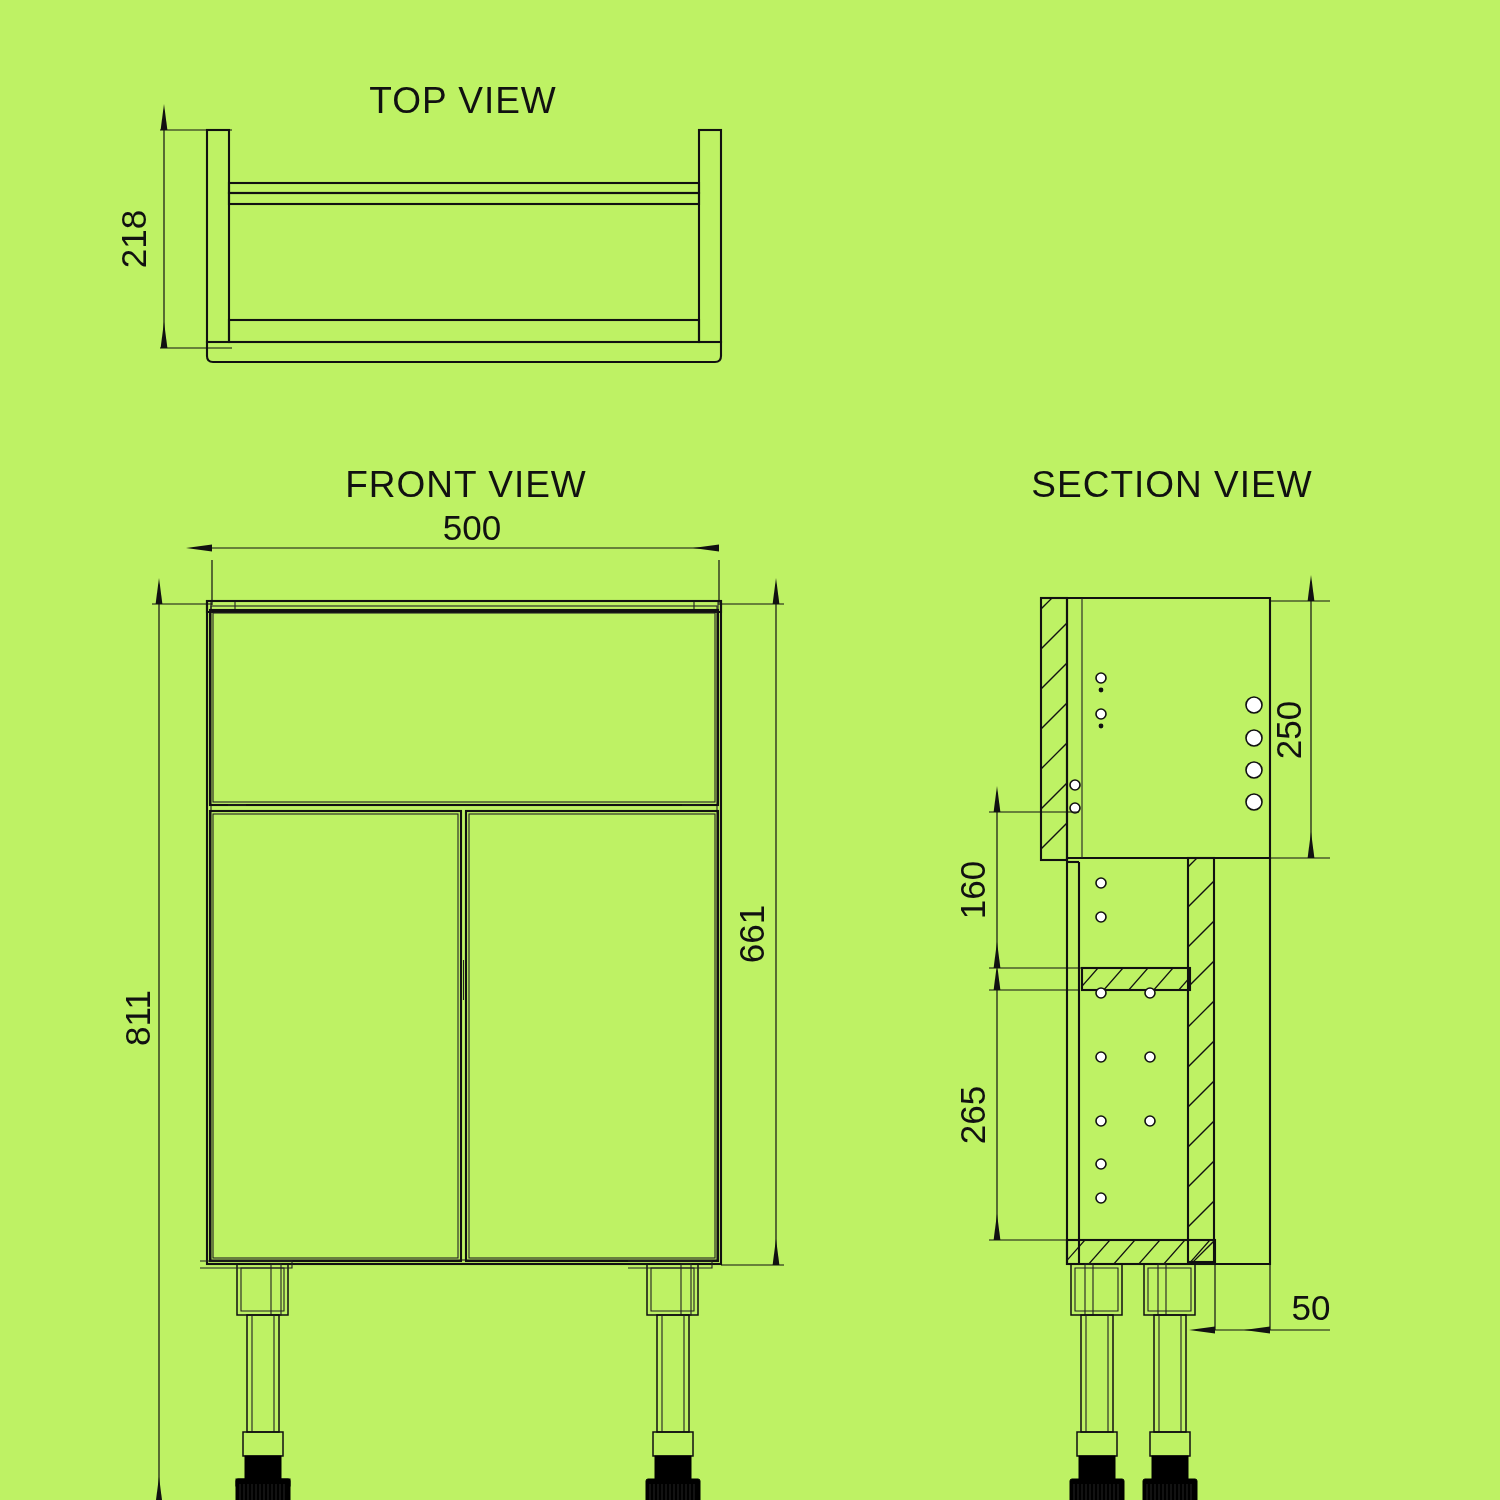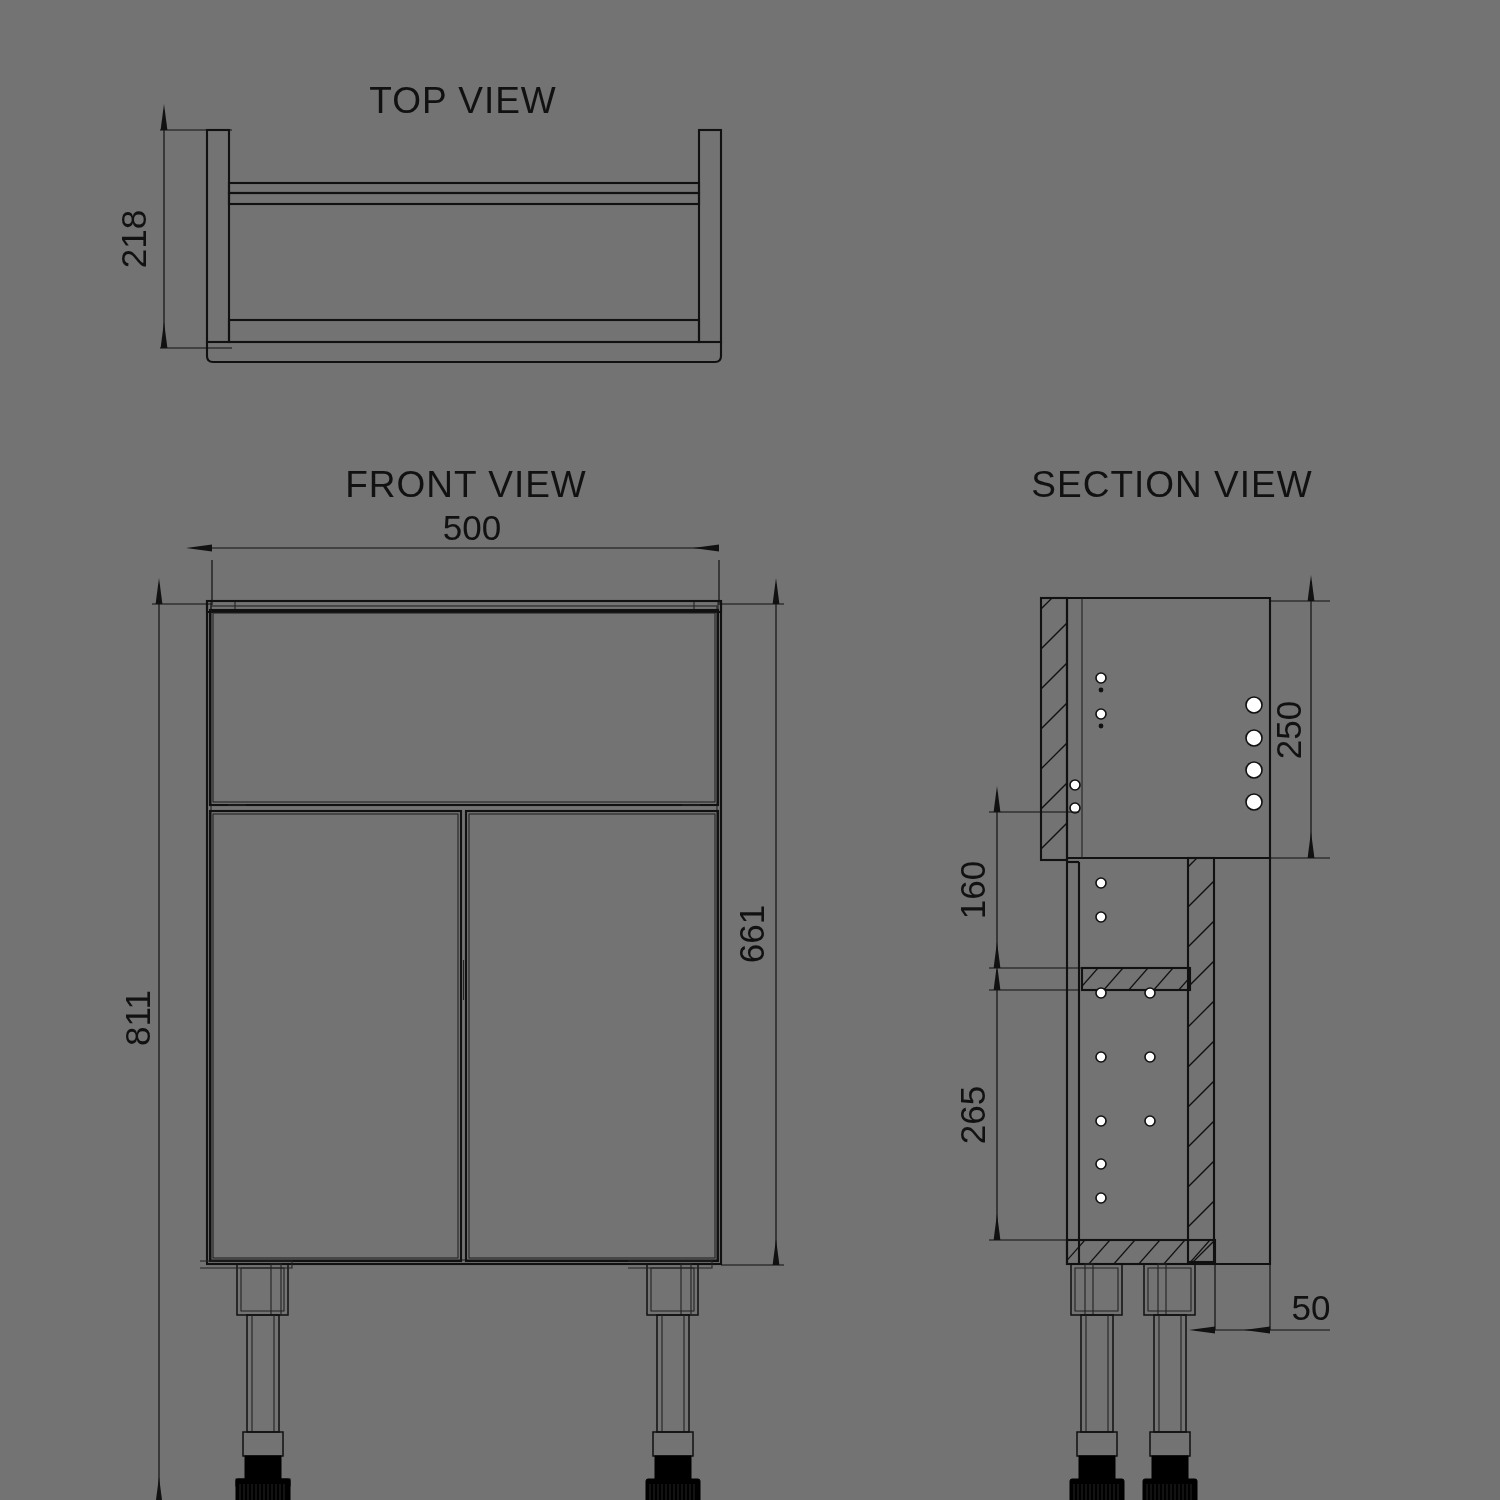--- a/index.html
+++ b/index.html
@@ -5,21 +5,21 @@
 <style>
   html, body {
     margin: 0;
     padding: 0;
     background: #ffffff;
   }
   #sheet {
     position: relative;
     width: 1500px;
     height: 1500px;
-    background: #737373;
+    background: #bef264;
     font-family: "Liberation Sans", sans-serif;
     overflow: hidden;
   }
   svg.drawing {
     position: absolute;
     top: 0;
     left: 0;
     width: 1500px;
     height: 1500px;
   }

